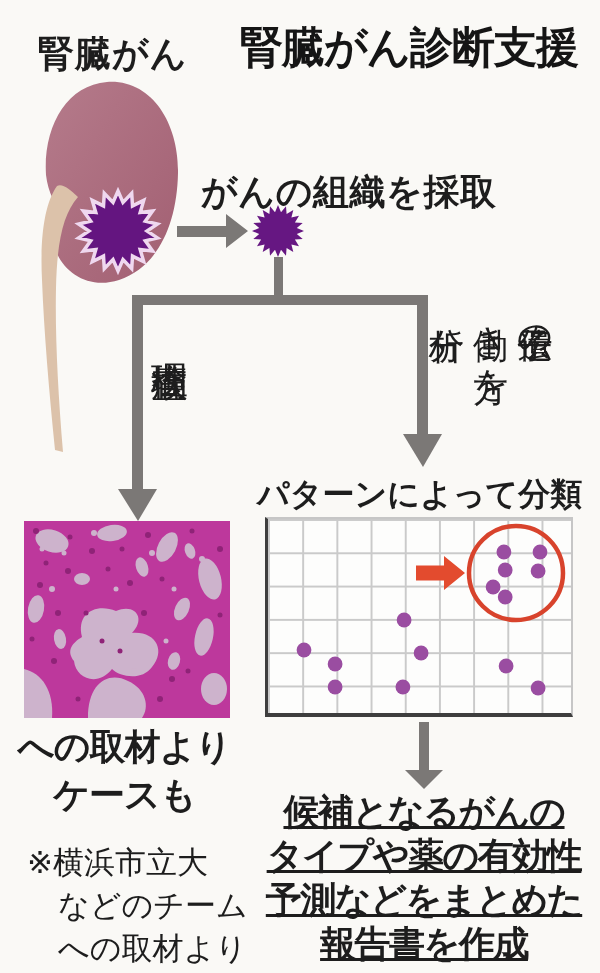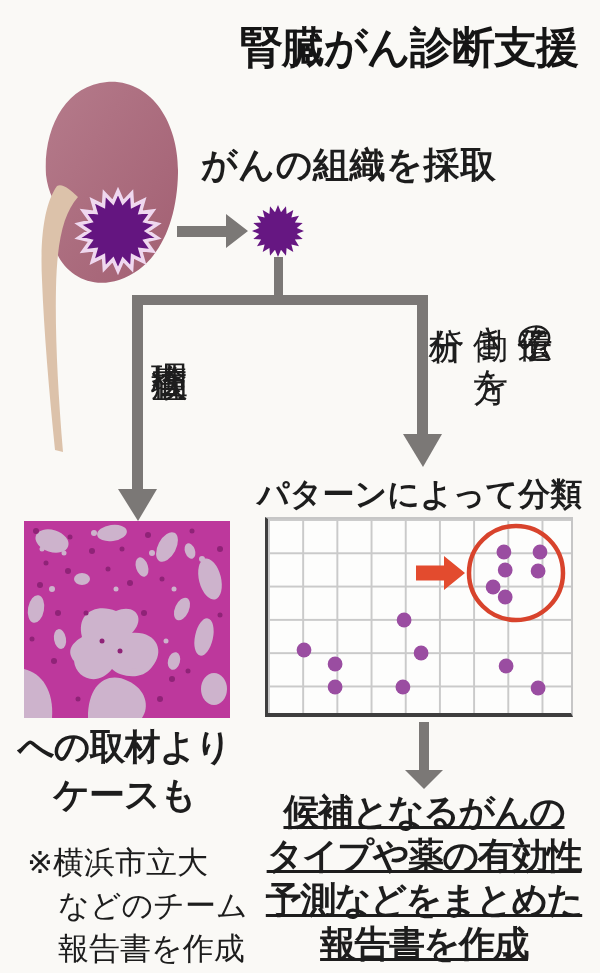--- a/index.html
+++ b/index.html
@@ -13,21 +13,21 @@
   .pre{white-space:pre-line;}
   .gothic{font-family:"Liberation Sans","DejaVu Sans",sans-serif;}
   .mincho{font-family:"Liberation Serif","DejaVu Serif",serif;}
 
   
   #kidney-label{left:38px;top:30px;font-size:36px;font-weight:600;letter-spacing:1px;}
   #main-title{right:22px;top:24px;text-align:right;font-size:43px;font-weight:800;
               line-height:1.08;letter-spacing:-1px;color:#151515;}
 
   
-  #biopsy-label{left:201px;top:141px;font-size:36px;font-weight:600;letter-spacing:0.5px;}
+  #biopsy-label{left:201px;top:168px;font-size:36px;font-weight:600;letter-spacing:0.5px;}
   #pathology-label{left:144px;top:333px;font-size:37px;font-weight:500;
                    writing-mode:vertical-rl;letter-spacing:1px;}
   #gene-label{left:398px;top:301px;width:158px;height:170px;font-size:35px;font-weight:500;
               writing-mode:vertical-rl;line-height:1.27;letter-spacing:0.5px;}
   #classify-label{left:257px;top:473px;font-size:32px;font-weight:700;letter-spacing:0px;}
 
   
   #scatter-panel{
     left:265px;top:517px;width:308px;height:200px;background:#fdfdfc;
     border-left:3px solid #3e3e3e;border-bottom:4px solid #3e3e3e;
@@ -84,20 +84,21 @@
     <rect fill="#7b7876" x="132" y="295" width="11" height="196"></rect>
     <polygon fill="#7b7876" points="118,489 157,489 138,521"></polygon>
 
     <rect fill="#7b7876" x="417" y="295" width="11" height="141"></rect>
     <polygon fill="#7b7876" points="403,434 442,434 423,467"></polygon>
 
     <rect fill="#7b7876" x="419" y="722" width="10" height="50"></rect>
     <polygon fill="#7b7876" points="405,770 443,770 424,789"></polygon>
   </svg>
 
+  <div id="kidney-label" class="abs gothic">腎臓がん</div>
   <div id="main-title" class="abs gothic">
     <div>腎臓がん診断支援</div>
   </div>
 
   <div id="biopsy-label" class="abs mincho">がんの組織を採取</div>
   <div id="pathology-label" class="abs mincho">病理検査</div>
   <div id="gene-label" class="abs mincho pre">遺伝子の
 働き方を
 分析</div>
   <div id="classify-label" class="abs mincho">パターンによって分類</div>
@@ -186,14 +187,14 @@
   </div>
 
   <div id="difficult-note" class="abs gothic pre">への取材より
 ケースも</div>
   <div id="report-text" class="abs gothic pre">候補となるがんの
 タイプや薬の有効性
 予測などをまとめた
 報告書を作成</div>
   <div id="footnote" class="abs gothic pre">※横浜市立大
 などのチーム
-報告書を作成</div>
+への取材より</div>
 </div>
 
 </body></html>

